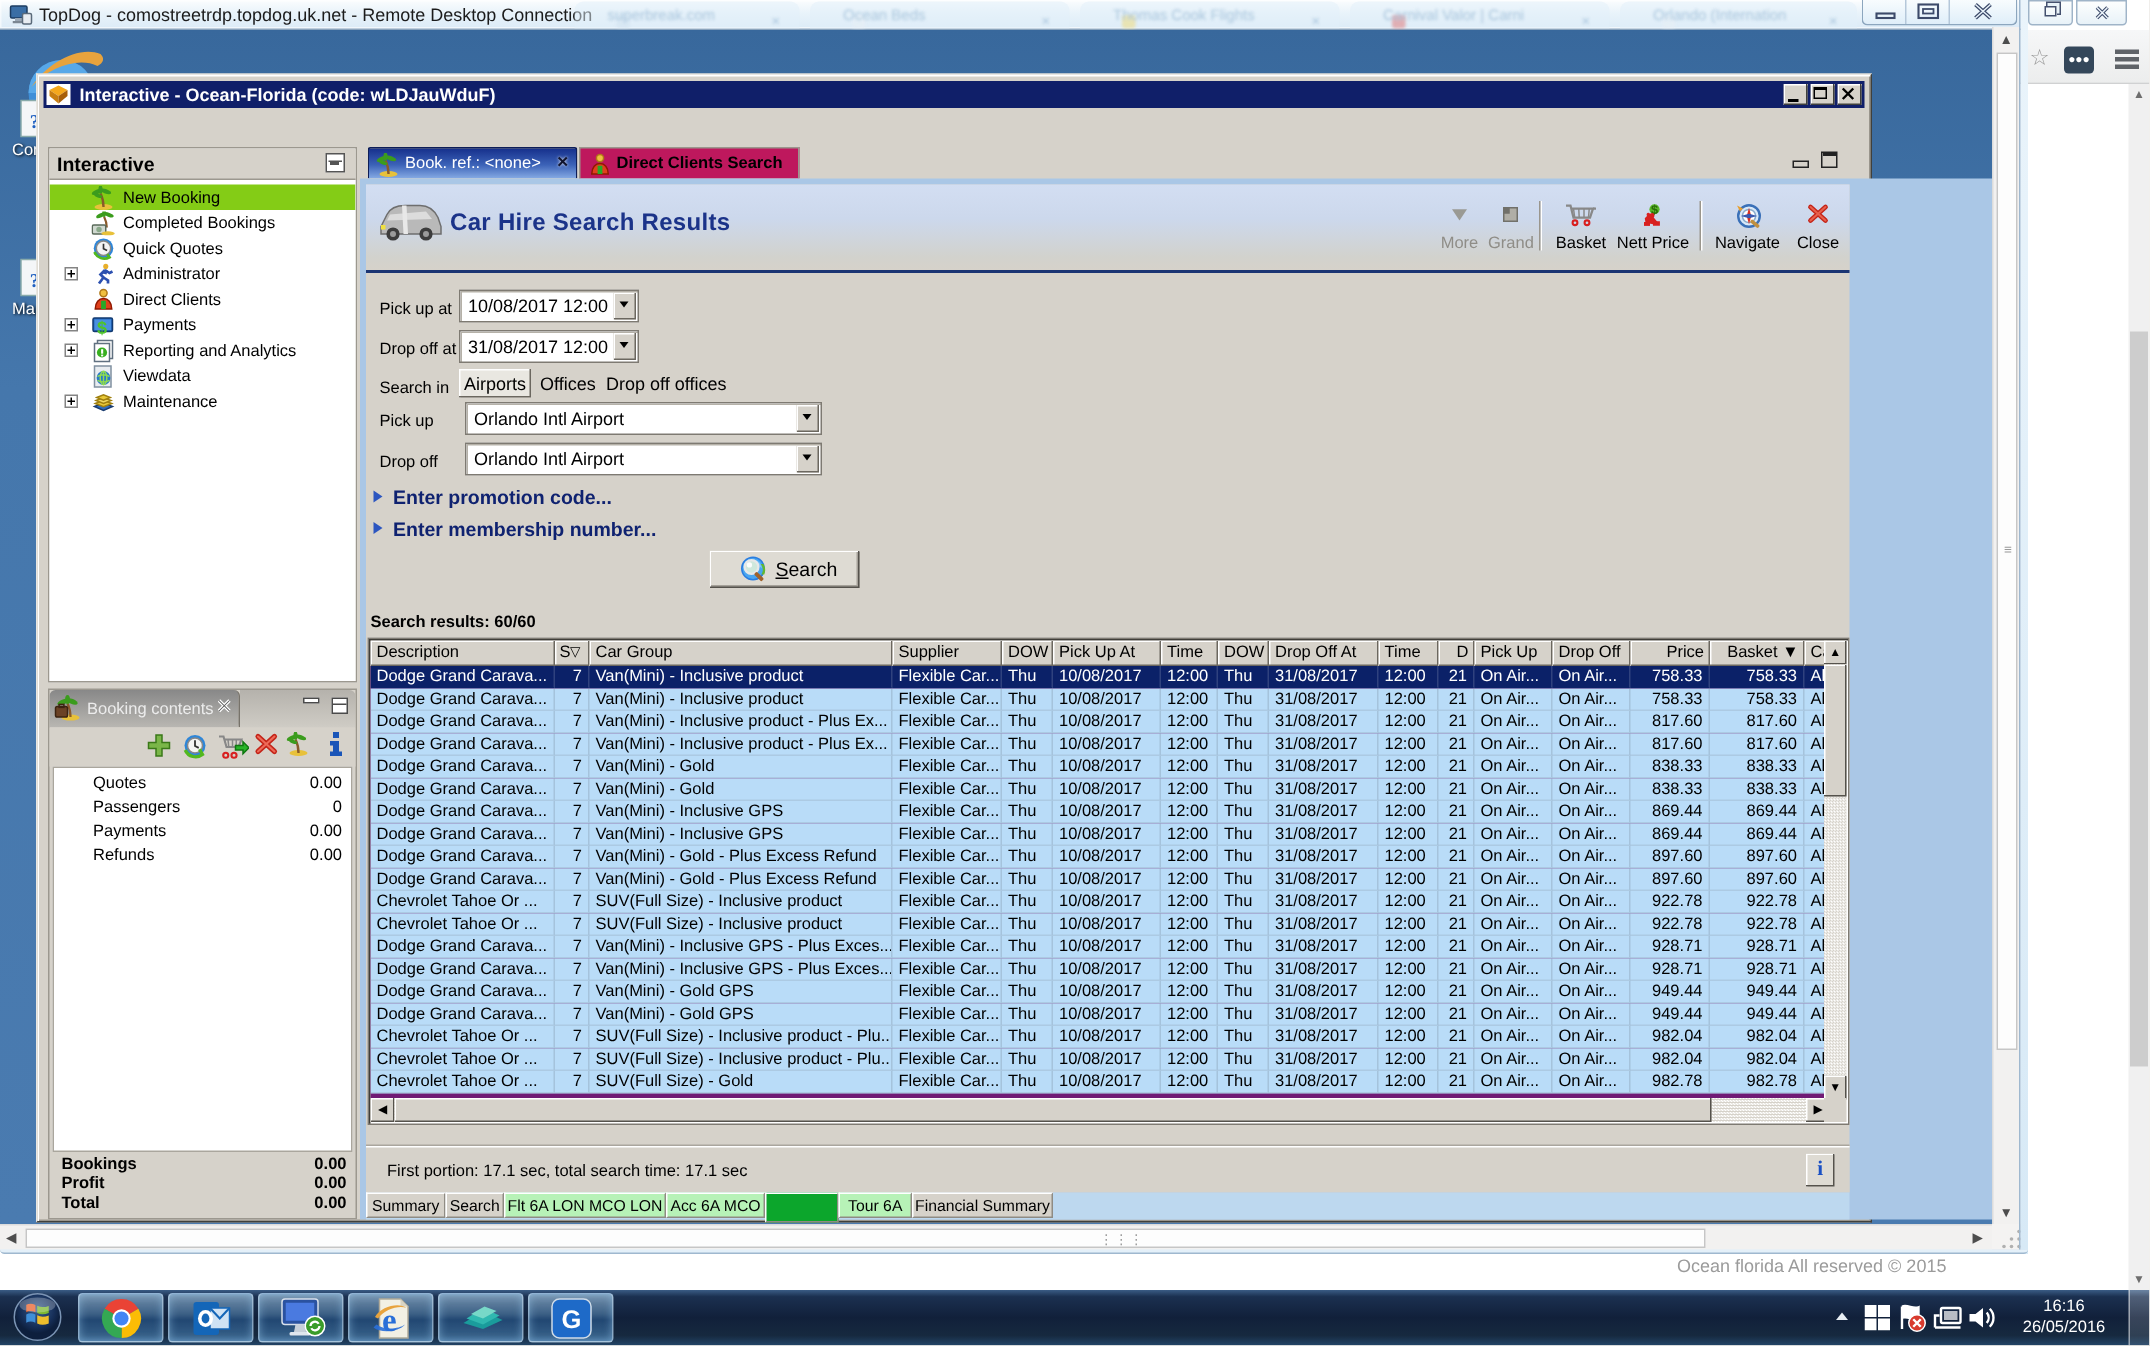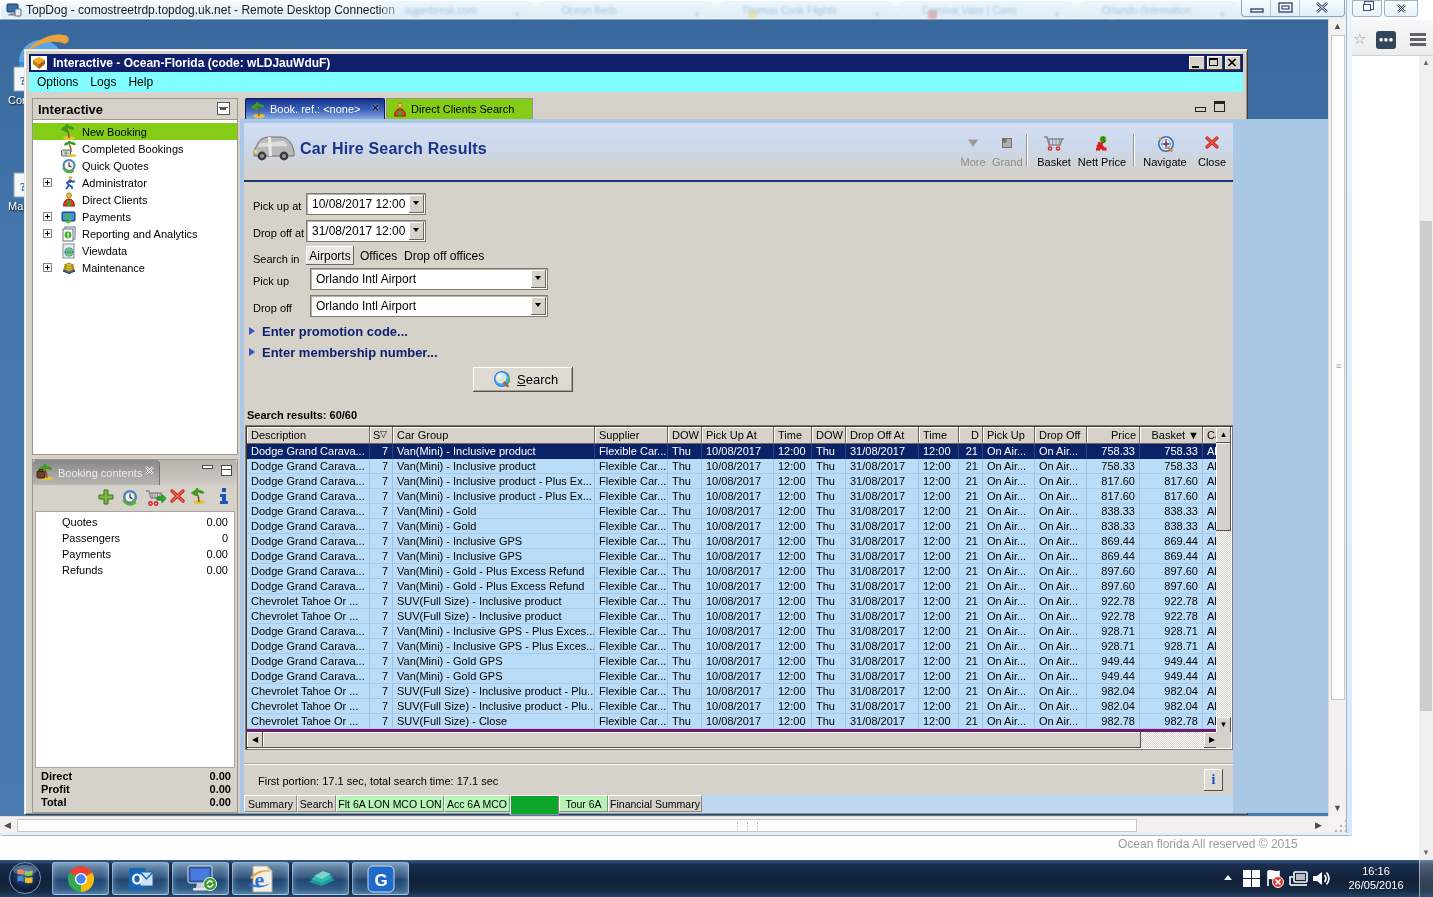--- a/index.html
+++ b/index.html
@@ -94,21 +94,21 @@
   .bk-row .val { position:absolute; right:6px; top:2px; }
   .bk-totals { position:absolute; left:0; bottom:3px; width:100%; }
   .bk-trow { position:relative; height:13px; font-weight:bold; }
   .bk-trow .lbl { position:absolute; left:8px; }
   .bk-trow .val { position:absolute; right:6px; }
 
   
   .main-tabs { left:215px; top:46px; width:997px; height:23px; }
   .mtab { position:absolute; top:2px; height:21px; font-size:11px; }
   .mtab.active { background:linear-gradient(#16308c,#3c63b8 55%,#86abe4); color:#fff; border:1px solid #0d1d57; border-bottom:none; border-radius:2px 2px 0 0; }
-  .mtab.inactive { background:#84cc16; color:#000; border:1px solid #9a968d; border-bottom:none; }
+  .mtab.inactive { background:#be185d; color:#000; border:1px solid #9a968d; border-bottom:none;font-weight:bold; }
   .mtab .ti { position:absolute; left:5px; top:3px; width:15px; height:14px; }
   .mtab .tl { position:absolute; left:24px; top:4px; white-space:nowrap; }
   .mtab .tx { position:absolute; right:5px; top:1px; font-weight:bold; font-size:13px; color:#10142e; text-shadow:0 0 2px rgba(255,255,255,.9); }
   .mtab-strip-icons { position:absolute; right:12px; top:5px; }
   .page-frame { left:215px; top:69px; width:1175px; height:694px; background:#aac7e6; }
   .page-body { position:absolute; left:4px; top:4px; width:989px; height:672px; background:#d6d2ca; }
 
   
   .banner { position:absolute; left:0; top:0; width:100%; height:59px; background:linear-gradient(#d3def2,#ccd8ec 40%,#d2d2cd 85%,#d6d2ca); border-bottom:2px solid #1b3573; }
   .banner-title { position:absolute; left:56px; top:17px; color:#1b3389; font-size:16px; font-weight:bold; letter-spacing:.2px; }
@@ -302,25 +302,20 @@
             <div class="tbtn">
                 <span style="position:absolute;left:2px;top:2px;width:9px;height:8px;border:1px solid #000;border-top-width:2px;"></span>
               </div>
             <div class="tbtn">
                 <svg width="14" height="13">
                   <path d="M3.5 3 L10.5 10 M10.5 3 L3.5 10" stroke="#000" stroke-width="1.6"></path>
                 </svg>
               </div>
           </div>
         </div>
-        <div class="app-menu">
-            <span>Options</span>
-            <span>Logs</span>
-            <span>Help</span>
-          </div>
 
         <div class="panel nav-panel">
           <div class="nav-head">
             <b>Interactive</b>
             <span class="collapse-ico"></span>
           </div>
           <div class="tree" id="nav-tree">
               <div class="tree-row sel" style="top: 3px;">
                 <span class="tree-ico">
                   <svg width="16" height="16" viewBox="0 0 16 16">
@@ -524,21 +519,21 @@
                 <span class="lbl">Payments</span>
                 <span class="val">0.00</span>
               </div>
               <div class="bk-row" style="top: 50px;">
                 <span class="lbl">Refunds</span>
                 <span class="val">0.00</span>
               </div>
             </div>
           <div class="bk-totals" id="bk-totals">
               <div class="bk-trow">
-                <span class="lbl">Direct</span>
+                <span class="lbl">Bookings</span>
                 <span class="val">0.00</span>
               </div>
               <div class="bk-trow">
                 <span class="lbl">Profit</span>
                 <span class="val">0.00</span>
               </div>
               <div class="bk-trow">
                 <span class="lbl">Total</span>
                 <span class="val">0.00</span>
               </div>
@@ -1051,21 +1046,21 @@
                     <div class="gcell" style="left: 712px; width: 24px; text-align: right; padding: 0px 4px 0px 0px;">21</div>
                     <div class="gcell" style="left: 736px; width: 52px; text-align: left; padding: 0px 0px 0px 4px;">On Air...</div>
                     <div class="gcell" style="left: 788px; width: 52px; text-align: left; padding: 0px 0px 0px 4px;">On Air...</div>
                     <div class="gcell" style="left: 840px; width: 53px; text-align: right; padding: 0px 4px 0px 0px;">982.04</div>
                     <div class="gcell" style="left: 893px; width: 63px; text-align: right; padding: 0px 4px 0px 0px;">982.04</div>
                     <div class="gcell" style="left: 956px; width: 16px; text-align: left; padding: 0px 0px 0px 4px;">Ala</div>
                   </div>
                   <div class="grow" style="top: 270px;">
                     <div class="gcell" style="left: 0px; width: 123px; text-align: left; padding: 0px 0px 0px 4px;">Chevrolet Tahoe Or ...</div>
                     <div class="gcell" style="left: 123px; width: 23px; text-align: right; padding: 0px 4px 0px 0px;">7</div>
-                    <div class="gcell" style="left: 146px; width: 202px; text-align: left; padding: 0px 0px 0px 4px;">SUV(Full Size) - Close</div>
+                    <div class="gcell" style="left: 146px; width: 202px; text-align: left; padding: 0px 0px 0px 4px;">SUV(Full Size) - Gold</div>
                     <div class="gcell" style="left: 348px; width: 73px; text-align: left; padding: 0px 0px 0px 4px;">Flexible Car...</div>
                     <div class="gcell" style="left: 421px; width: 34px; text-align: left; padding: 0px 0px 0px 4px;">Thu</div>
                     <div class="gcell" style="left: 455px; width: 72px; text-align: left; padding: 0px 0px 0px 4px;">10/08/2017</div>
                     <div class="gcell" style="left: 527px; width: 38px; text-align: left; padding: 0px 0px 0px 4px;">12:00</div>
                     <div class="gcell" style="left: 565px; width: 34px; text-align: left; padding: 0px 0px 0px 4px;">Thu</div>
                     <div class="gcell" style="left: 599px; width: 73px; text-align: left; padding: 0px 0px 0px 4px;">31/08/2017</div>
                     <div class="gcell" style="left: 672px; width: 40px; text-align: left; padding: 0px 0px 0px 4px;">12:00</div>
                     <div class="gcell" style="left: 712px; width: 24px; text-align: right; padding: 0px 4px 0px 0px;">21</div>
                     <div class="gcell" style="left: 736px; width: 52px; text-align: left; padding: 0px 0px 0px 4px;">On Air...</div>
                     <div class="gcell" style="left: 788px; width: 52px; text-align: left; padding: 0px 0px 0px 4px;">On Air...</div>

